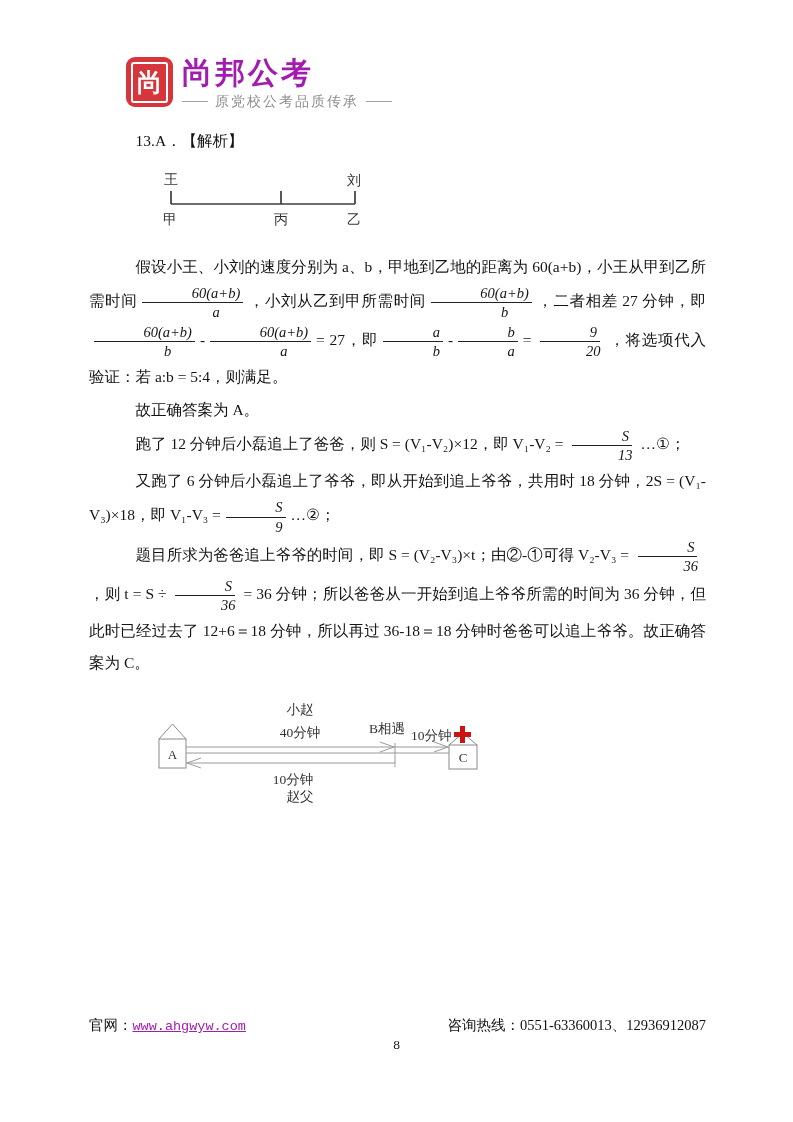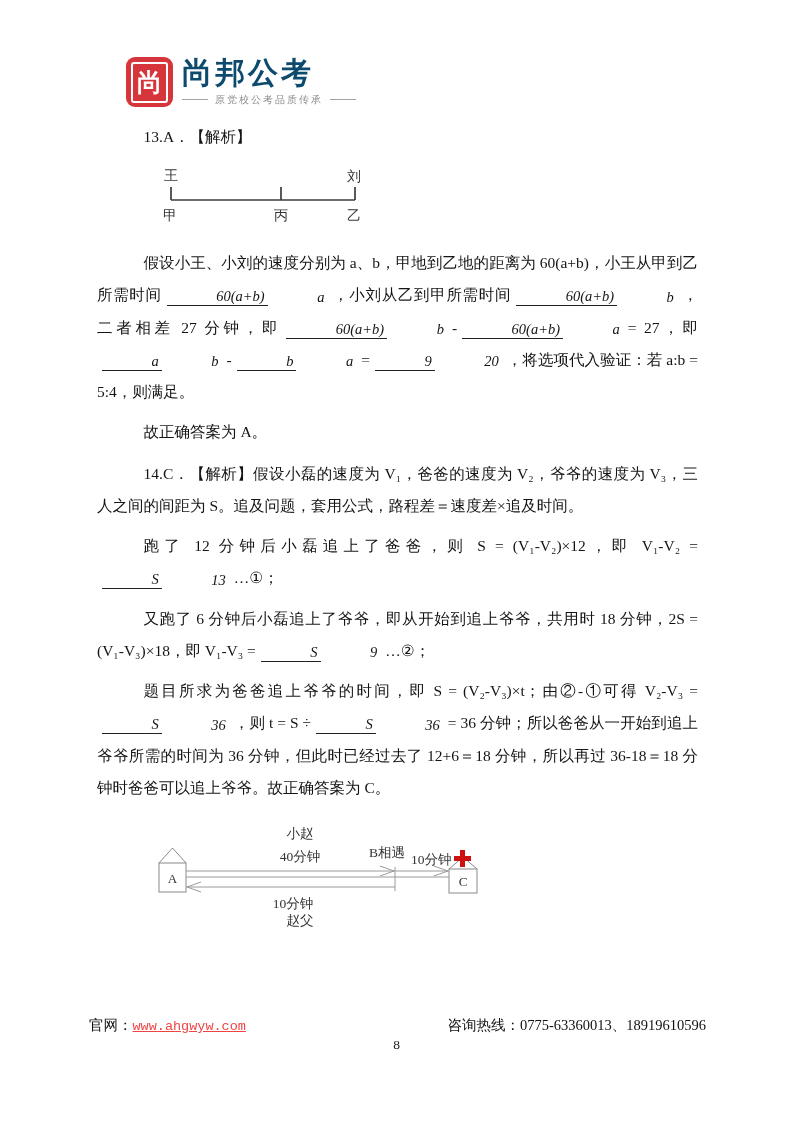--- a/index.html
+++ b/index.html
@@ -9,45 +9,45 @@
 
   
   .logo-row{display:flex;align-items:flex-start;margin:57px 0 14px 37px;}
   .logo-icon{width:47px;height:50px;background:#d6363b;border-radius:9px;
              display:flex;align-items:center;justify-content:center;flex:0 0 auto;}
   .logo-icon-inner{width:33px;height:37px;border:2px solid #fff;border-radius:3px;color:#fff;
              font-family:"Liberation Sans","DejaVu Sans",sans-serif;font-weight:bold;font-size:25px;
              display:flex;align-items:center;justify-content:center;}
   .logo-text{margin-left:9px;}
   .logo-name{font-family:"Liberation Sans","DejaVu Sans",sans-serif;font-size:30px;font-weight:800;
-             color:#0c4a6e;letter-spacing:3px;line-height:1.05;}
-  .logo-tagline{display:flex;align-items:center;gap:7px;color:#8d8d90;font-size:10px;
+             color:#a21caf;letter-spacing:3px;line-height:1.05;}
+  .logo-tagline{display:flex;align-items:center;gap:7px;color:#8d8d90;font-size:14px;
              font-family:"Liberation Sans","DejaVu Sans",sans-serif;letter-spacing:2px;margin-top:4px;}
   .dash{width:26px;height:1px;background:#a3a3a6;}
 
   
-  .para{margin:8px;text-indent:3em;font-size:15.5px;line-height:2.08;text-align:justify;}
+  .para{margin:0;text-indent:3em;font-size:15.5px;line-height:2.08;text-align:justify;}
   .para.gap-top{margin-top:9px;}
 
   
-  .frac{display:inline-flex;flex-direction:row;align-items:center;vertical-align:middle;
+  .frac{display:inline-flex;flex-direction:column;align-items:center;vertical-align:middle;
         margin:1px 5px;font-style:italic;line-height:1.25;font-size:14.5px;
         font-family:"Liberation Serif","DejaVu Serif",serif;}
   .frac .num{border-bottom:1px solid #222;padding:0 3px;}
   .frac .den{padding:0 3px;}
 
   
   .diagram13{margin:14px 0 18px 74px;}
   .diagram15{margin:8px 0 0 66px;}
   svg text{font-family:"Liberation Serif","DejaVu Serif",serif;fill:#333;}
 
   
   .footer{position:absolute;left:89px;width:617px;top:1016px;display:flex;
           justify-content:space-between;align-items:baseline;font-size:14.5px;color:#111;}
-  .site-link{color:#ef4444;text-decoration:underline;
+  .site-link{color:#a21caf;text-decoration:underline;
           font-family:"Liberation Mono","DejaVu Sans Mono",monospace;font-size:13.5px;}
   .hotline{font-size:14.5px;}
   .page-num{position:absolute;top:1037px;left:0;width:793px;text-align:center;font-size:13.5px;color:#222;}
 </style>
 </head>
 <body>
 
 <div class="page">
   <div class="content">
 
@@ -100,21 +100,20 @@
           <span class="den">b</span>
         </span>-<span class="frac">
           <span class="num">b</span>
           <span class="den">a</span>
         </span>=<span class="frac">
           <span class="num">9</span>
           <span class="den">20</span>
         </span>，将选项代入验证：若 a:b = 5:4，则满足。</p>
     <p class="para">故正确答案为 A。</p>
 
-    <p class="para gap-top">14.C．【解析】假设小磊的速度为 V₁，爸爸的速度为 V₂，爷爷的速度为 V₃，三人之间的间距为 S。追及问题，套用公式，路程差＝速度差×追及时间。</p>
     <p class="para">跑了 12 分钟后小磊追上了爸爸，则 S = (V₁-V₂)×12，即 V₁-V₂ =<span class="frac">
           <span class="num">S</span>
           <span class="den">13</span>
         </span>…①；</p>
     <p class="para">又跑了 6 分钟后小磊追上了爷爷，即从开始到追上爷爷，共用时 18 分钟，2S = (V₁-V₃)×18，即 V₁-V₃ =<span class="frac">
           <span class="num">S</span>
           <span class="den">9</span>
         </span>…②；</p>
     <p class="para">题目所求为爸爸追上爷爷的时间，即 S = (V₂-V₃)×t；由②-①可得 V₂-V₃ =<span class="frac">
           <span class="num">S</span>
@@ -170,16 +169,16 @@
         <text x="145" y="113" font-size="13.5" text-anchor="middle">赵父</text>
       </svg>
     </div>
 
   </div>
 
   <div class="footer">
     <span>
       <span>官网：</span><a href="#" class="site-link">www.ahgwyw.com</a>
     </span>
-    <span class="hotline">咨询热线：0775-63360013、18919610596</span>
+    <span class="hotline">咨询热线：0551-63360013、12936912087</span>
   </div>
   <div class="page-num">8</div>
 </div>
 
 </body></html>

